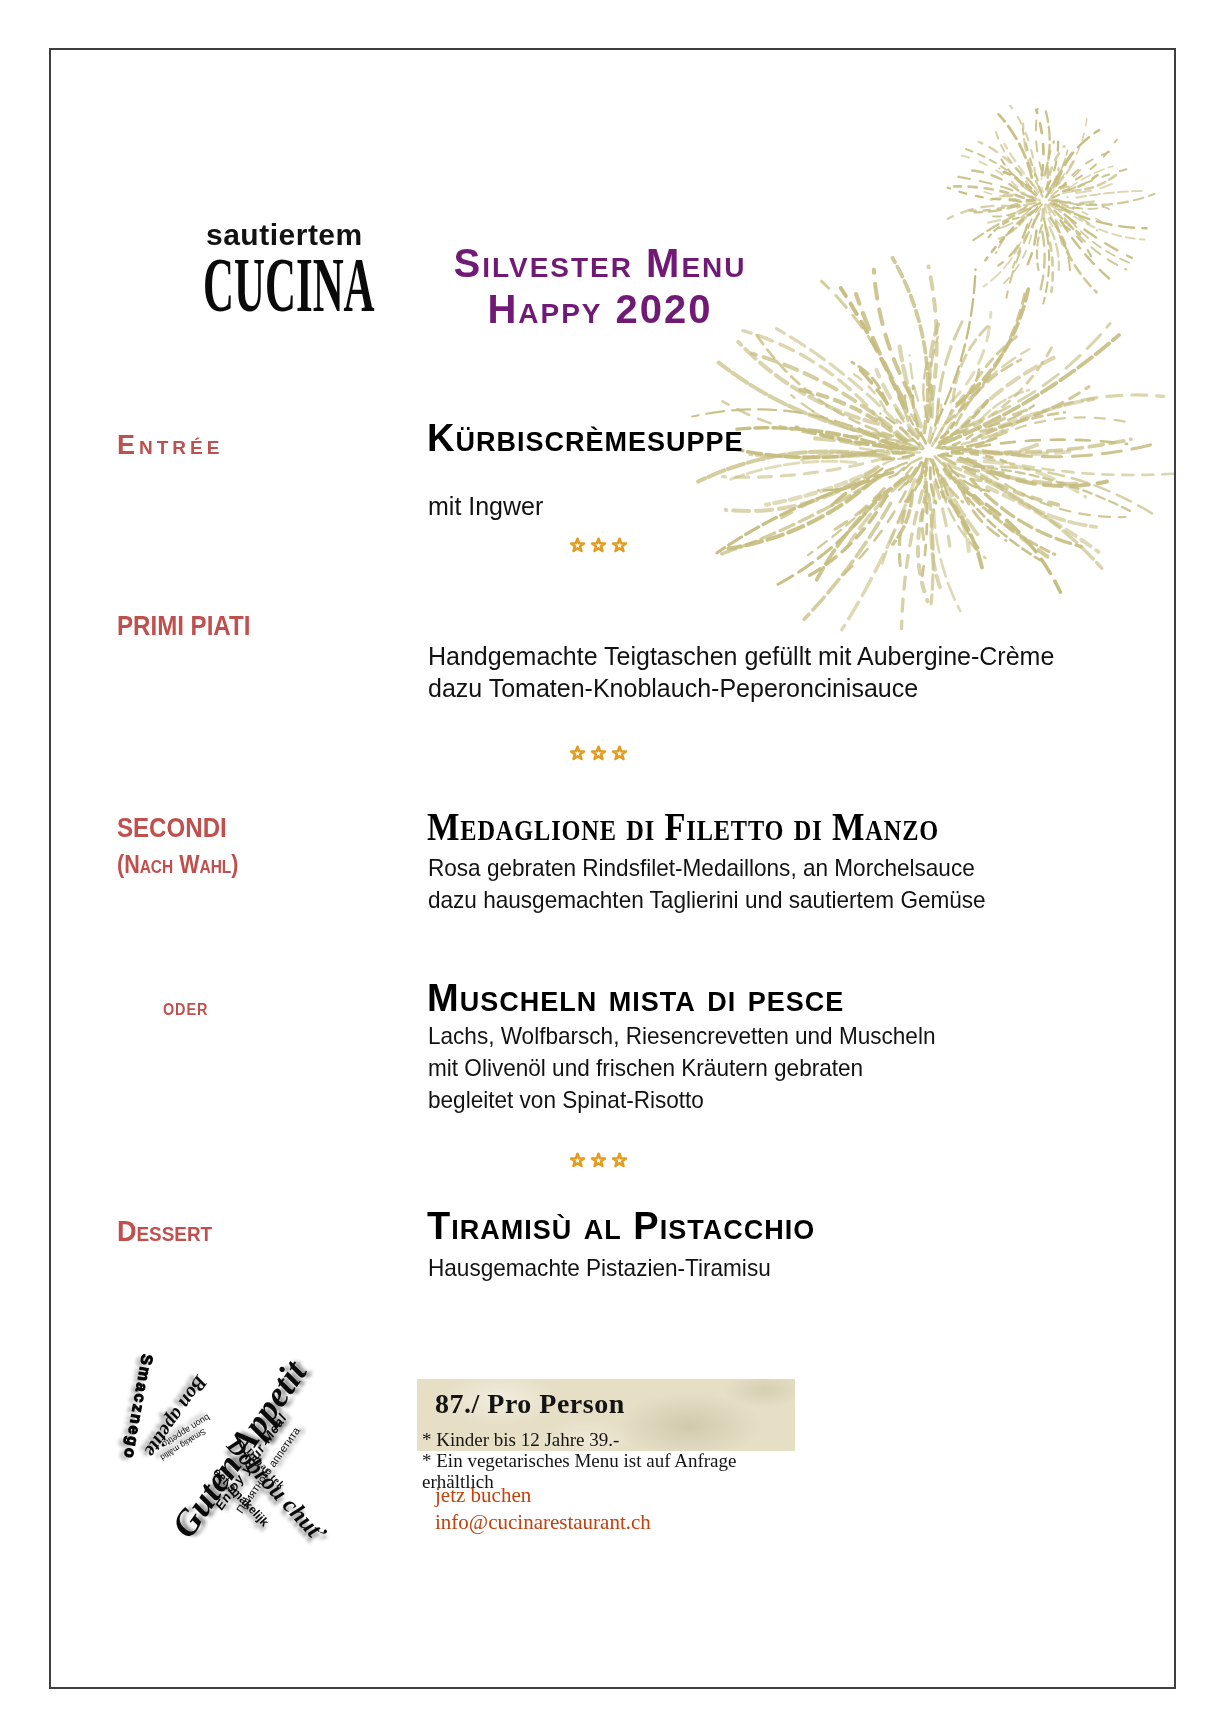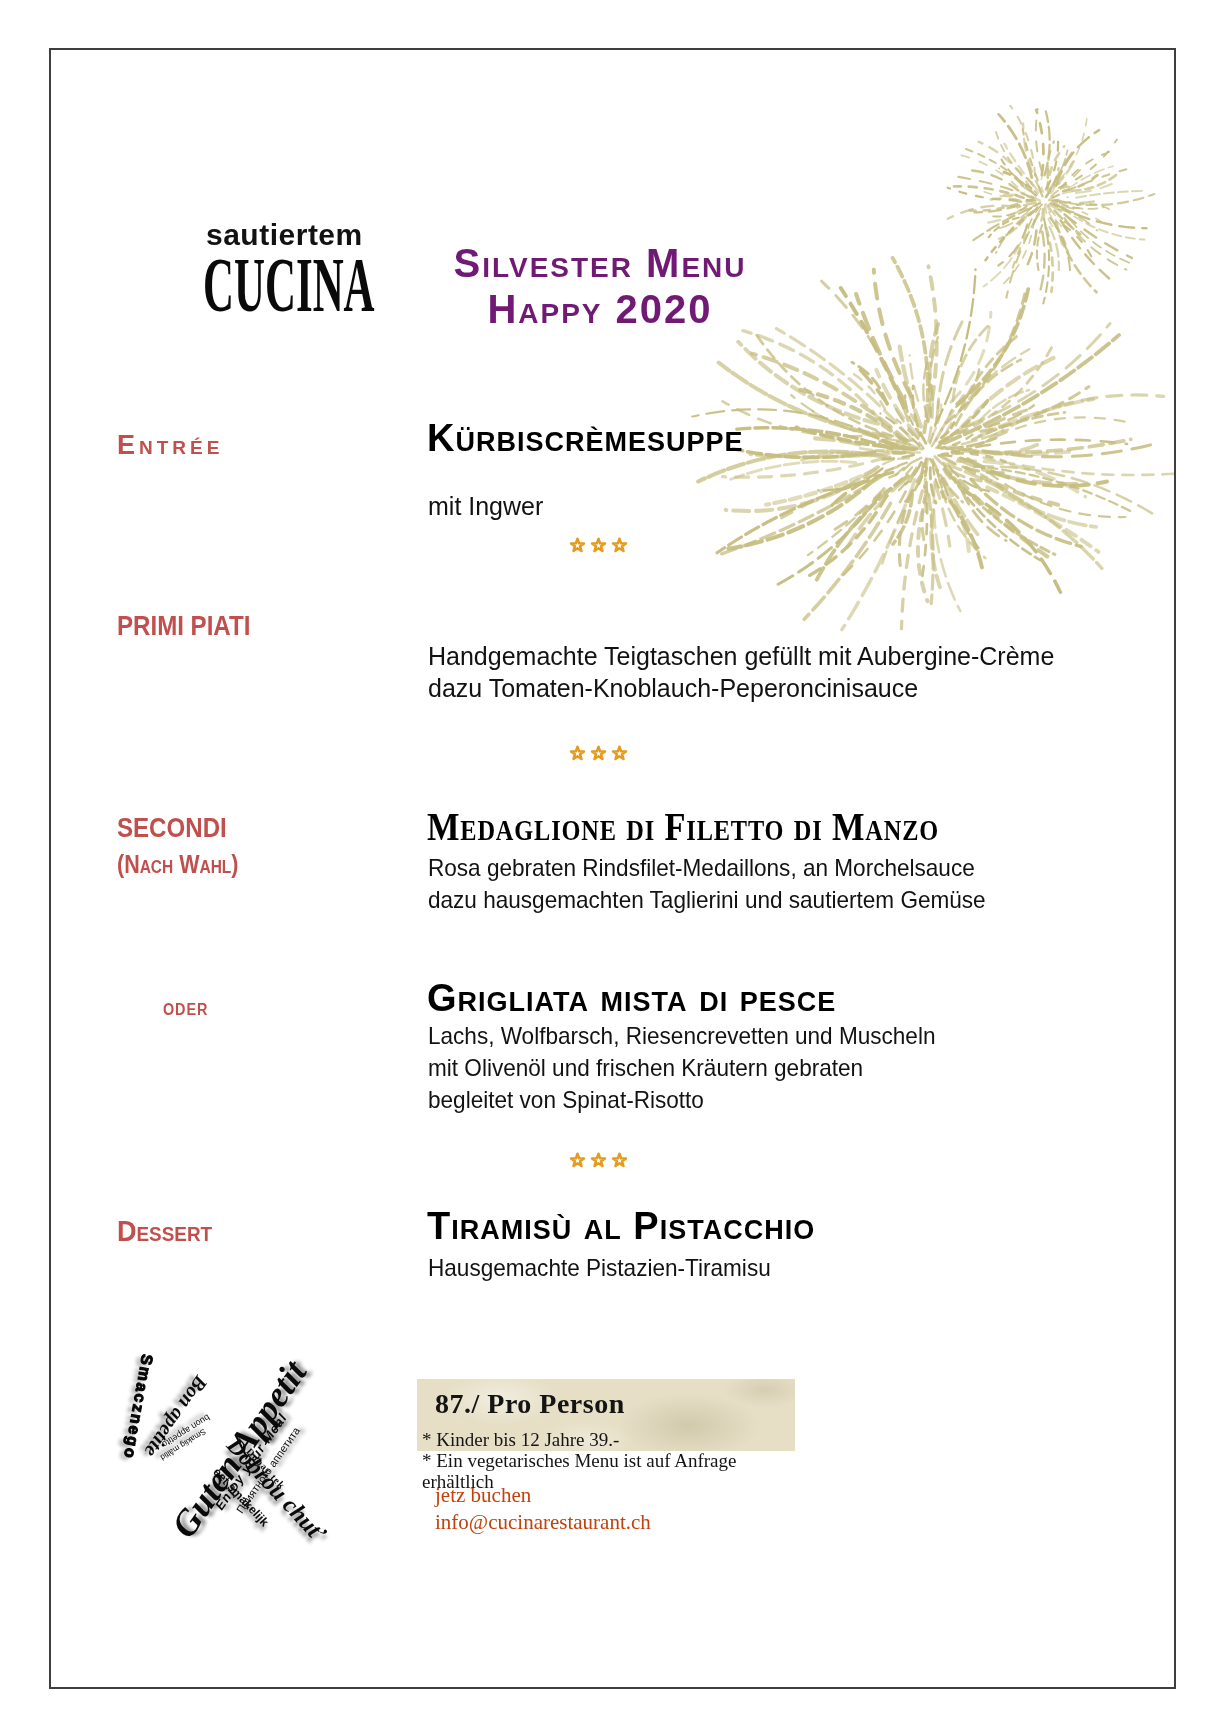--- a/index.html
+++ b/index.html
@@ -389,21 +389,21 @@
 
     <div class="label cond" style="top:762px;font-size:28px;">SECONDI</div>
     <div class="label sc cond" style="top:800px;font-size:25px;">(Nach Wahl)</div>
     <div class="dish serif" style="top:756px;">Medaglione di Filetto di Manzo</div>
     <div class="desc narrow" style="top:802px;">
       <div>Rosa gebraten Rindsfilet-Medaillons, an Morchelsauce</div>
       <div>dazu hausgemachten Taglierini und sautiertem Gemüse</div>
     </div>
 
     <div class="label sc" style="top:944px;left:112px;font-size:23px;letter-spacing:1px;transform:scaleX(0.9);transform-origin:left top;">oder</div>
-    <div class="dish" style="top:928px;">Grigliata mista di pesce</div>
+    <div class="dish" style="top:928px;">Muscheln mista di pesce</div>
     <div class="desc narrow" style="top:970px;">
       <div>Lachs, Wolfbarsch, Riesencrevetten und Muscheln</div>
       <div>mit Olivenöl und frischen Kräutern gebraten</div>
       <div>begleitet von Spinat-Risotto</div>
     </div>
 
     <div class="stars" style="top:1102px;">
       <svg width="17" height="17" viewBox="-10 -10 20 20">
           <path d="M0,-8 L1.88,-2.59 L7.61,-2.47 L3.04,0.99 L4.7,6.47 L0,3.2 L-4.7,6.47 L-3.04,0.99 L-7.61,-2.47 L-1.88,-2.59 Z"></path>
         </svg>

